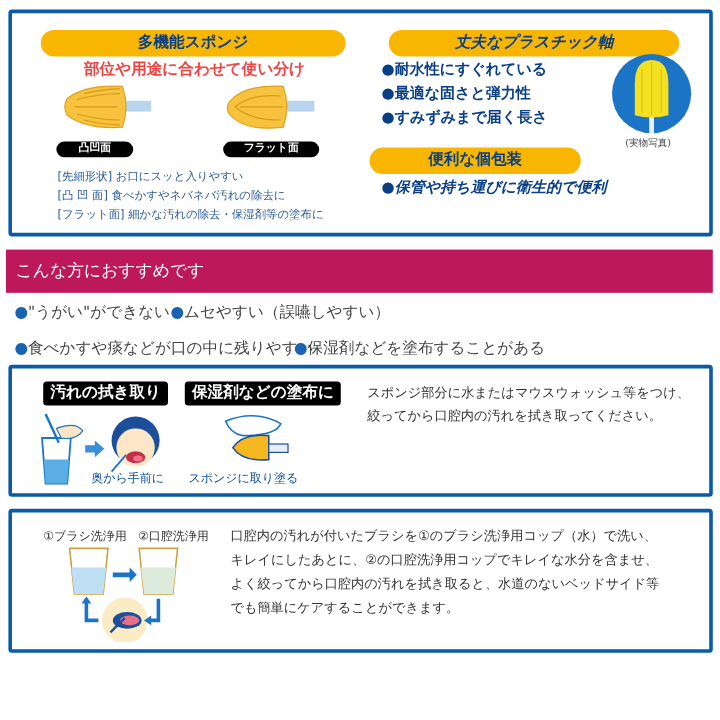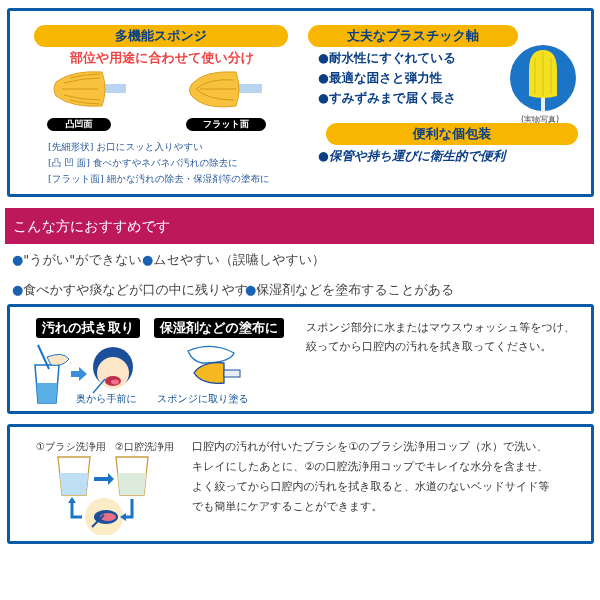--- a/index.html
+++ b/index.html
@@ -43,26 +43,26 @@
   <path d="M48 19 Q20 19 12 19 M46 10 Q20 8 8 19 Q20 30 46 30" stroke="#d89a18" stroke-width="1" fill="none"></path>
 </svg>
 
 <div class="label-pill" style="left:47px; top:118px; width:64px;">凸凹面</div>
 <div class="label-pill" style="left:186px; top:118px; width:80px;">フラット面</div>
 
 <div class="small-line" style="left:48px; top:141px;">[先細形状] お口にスッと入りやすい</div>
 <div class="small-line" style="left:48px; top:157px;">[凸 凹 面] 食べかすやネバネバ汚れの除去に</div>
 <div class="small-line" style="left:48px; top:173px;">[フラット面] 細かな汚れの除去・保湿剤等の塗布に</div>
 
-<div class="pill" style="left:308px; top:25px; width:210px;">丈夫なプラスチック軸</div>
+<div class="pill" style="left:324px; top:25px; width:242px;font-style:italic;">丈夫なプラスチック軸</div>
 <div class="feat" style="left:318px; top:50px;">●耐水性にすぐれている</div>
 <div class="feat" style="left:318px; top:70px;">●最適な固さと弾力性</div>
 <div class="feat" style="left:318px; top:90px;">●すみずみまで届く長さ</div>
 
-<div class="pill" style="left:308px; top:123px; width:252px;margin-left:18px;">便利な個包装</div>
+<div class="pill" style="left:308px; top:123px; width:176px;">便利な個包装</div>
 <div class="feat" style="left:318px; top:148px;font-style:italic;">●保管や持ち運びに衛生的で便利</div>
 
 <svg style="position:absolute; left:509px; top:44px;" width="68" height="68" viewBox="0 0 68 68">
   <circle cx="34" cy="34" r="33" fill="#1b74c6"></circle>
   <rect x="32" y="50" width="4" height="18" fill="#e8eef5"></rect>
   <path d="M20 52 L20 26 Q20 6 34 6 Q48 6 48 26 L48 52 Q34 56 20 52 Z" fill="#f3e020"></path>
   <path d="M26 14 L26 50 M34 8 L34 52 M42 14 L42 50" stroke="#d9c410" stroke-width="1"></path>
 </svg>
 <div style="position:absolute; left:521px; top:114px; font-size:8px; color:#444;">(実物写真)</div>
 

